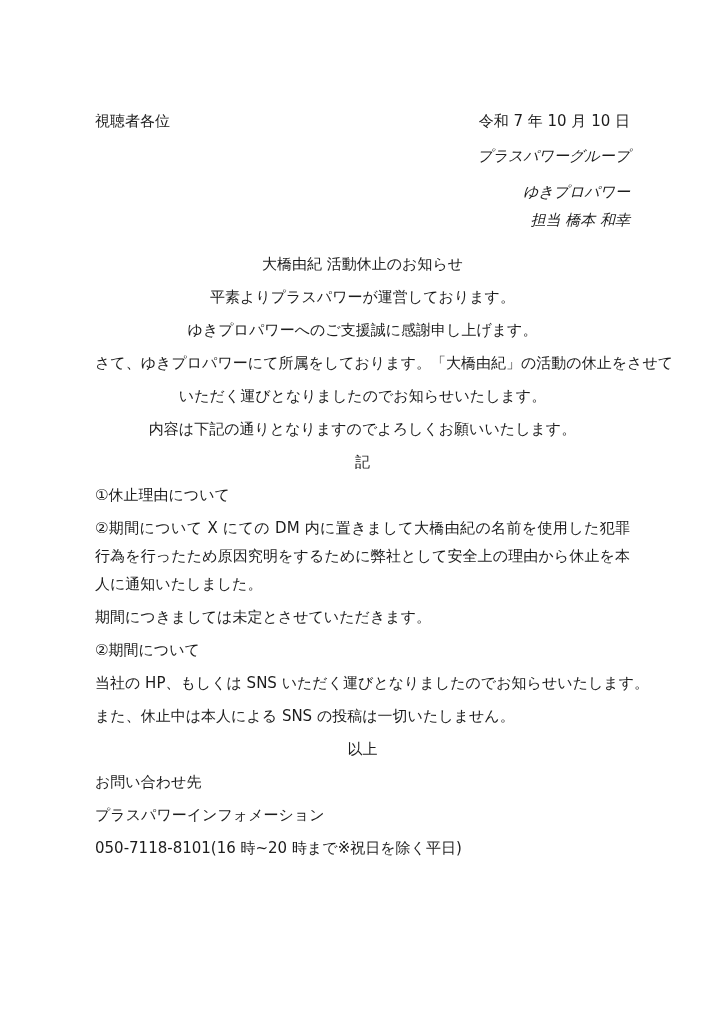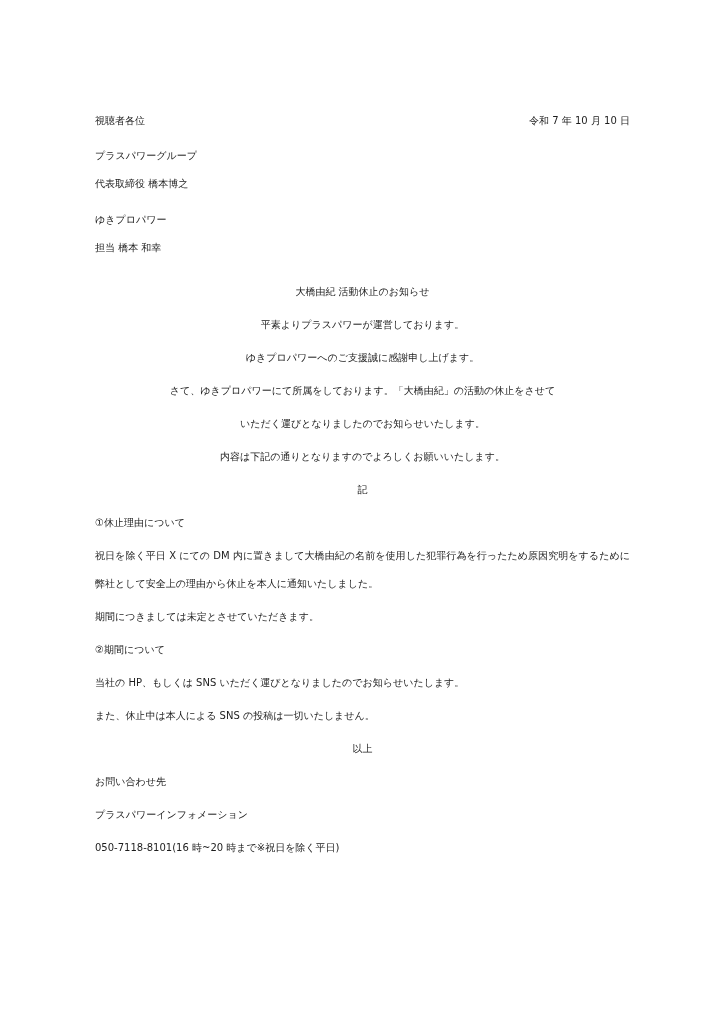--- a/index.html
+++ b/index.html
@@ -8,38 +8,39 @@
     background: #ffffff;
   }
   .page {
     position: relative;
     width: 724px;
     height: 1024px;
     background: #ffffff;
     box-sizing: border-box;
     padding: 107px 94px 0 95px;
     font-family: "DejaVu Sans", "Liberation Sans", sans-serif;
-    font-size: 10px;
+    font-size: 15px;
     color: #1c1c1c;
     overflow: hidden;
   }
   .line {
     line-height: 28px;
     margin: 0 0 5px 0;
     white-space: nowrap;
   }
   .row-header {
     display: flex;
     justify-content: space-between;
     line-height: 28px;
     margin: 0;
   }
   .sender-block {
-    text-align: left;
+    text-align: right;
     line-height: 28px;
+    font-style: italic;
   }
   .sender-block.first { margin-top: 7px; }
   .sender-block.second { margin-top: 8px; margin-bottom: 16px; }
   .center { text-align: center; }
   .right { text-align: center; }
   .para {
     line-height: 28px;
     margin: 0 0 5px 0;
     text-align: justify;
     white-space: normal;
@@ -50,40 +51,39 @@
 
 <div class="page">
 
   <div class="row-header">
     <span>視聴者各位</span>
     <span>令和 7 年 10 月 10 日</span>
   </div>
 
   <div class="sender-block first">
     <div class="line" style="margin:0">プラスパワーグループ</div>
-    <div class="line" style="margin:0">代表取締役 橋本博之</div>
   </div>
 
   <div class="sender-block second">
     <div class="line" style="margin:0">ゆきプロパワー</div>
     <div class="line" style="margin:0">担当 橋本 和幸</div>
   </div>
 
   <div class="line center">大橋由紀 活動休止のお知らせ</div>
 
   <div class="line center">平素よりプラスパワーが運営しております。</div>
   <div class="line center">ゆきプロパワーへのご支援誠に感謝申し上げます。</div>
   <div class="line center">さて、ゆきプロパワーにて所属をしております。「大橋由紀」の活動の休止をさせて</div>
   <div class="line center">いただく運びとなりましたのでお知らせいたします。</div>
   <div class="line center">内容は下記の通りとなりますのでよろしくお願いいたします。</div>
 
   <div class="line center">記</div>
 
   <div class="line">①休止理由について</div>
-  <div class="para">祝日を除く平日 X にての DM 内に置きまして大橋由紀の名前を使用した犯罪行為を行ったため原因究明をするために弊社として安全上の理由から休止を本人に通知いたしました。</div>
+  <div class="para">②期間について X にての DM 内に置きまして大橋由紀の名前を使用した犯罪行為を行ったため原因究明をするために弊社として安全上の理由から休止を本人に通知いたしました。</div>
 
   <div class="line">期間につきましては未定とさせていただきます。</div>
   <div class="line">②期間について</div>
   <div class="line">当社の HP、もしくは SNS いただく運びとなりましたのでお知らせいたします。</div>
   <div class="line">また、休止中は本人による SNS の投稿は一切いたしません。</div>
 
   <div class="line right">以上</div>
 
   <div class="line">お問い合わせ先</div>
   <div class="line">プラスパワーインフォメーション</div>

